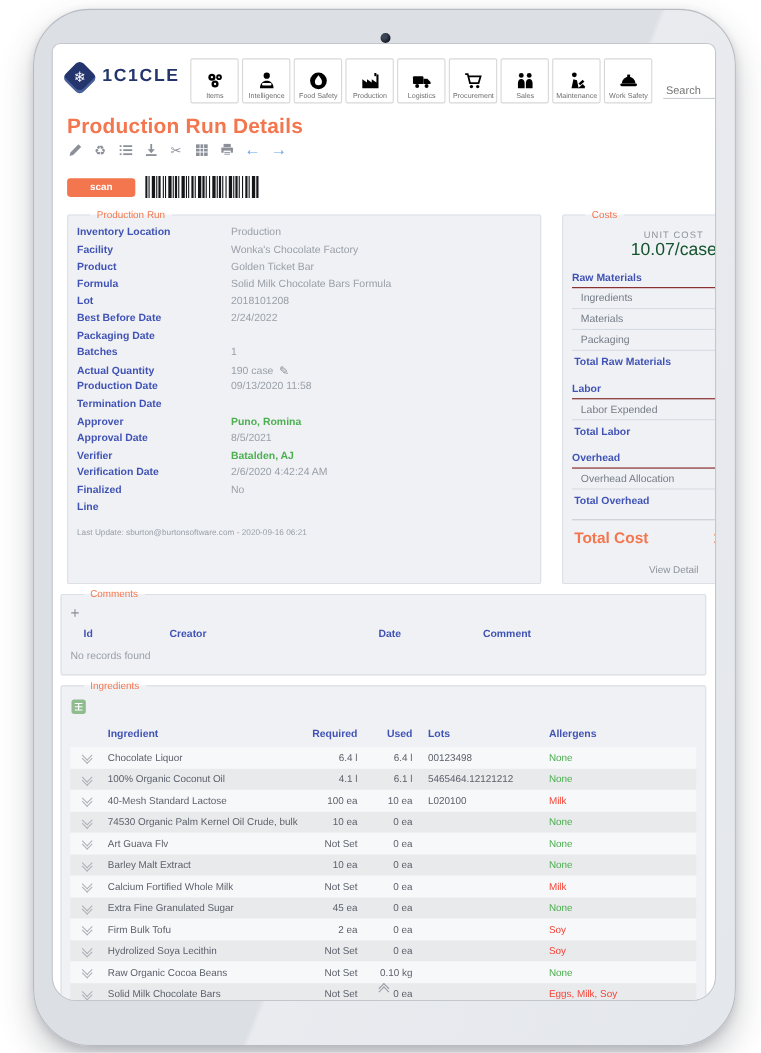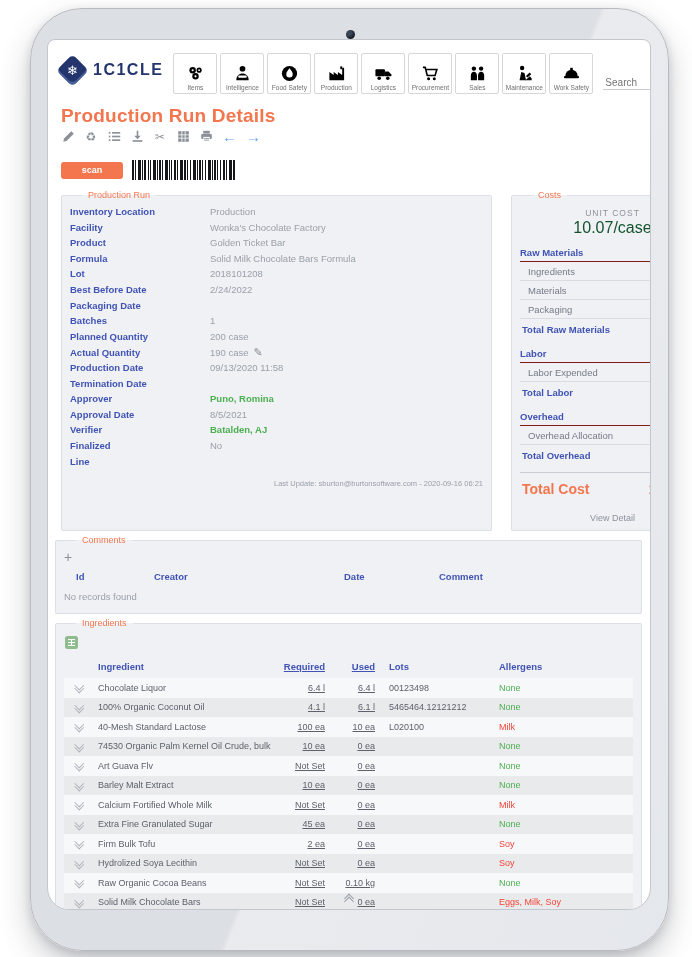--- a/index.html
+++ b/index.html
@@ -43,21 +43,21 @@
   fieldset.panel{background:#eff1f5;border:1px solid #dcdfe5;border-radius:2px;margin:4px 0 0 0;
     padding:6px 8px 7px 8px;min-width:0;}
   fieldset.panel legend{color:#F4764E;font-size:9px;padding:0 6px;margin-left:12px;}
   .main-grid{display:grid;grid-template-columns:1fr 203px;gap:19px;margin:0 0 0 6px;width:653px;box-sizing:border-box;}
   
   .f-row{display:grid;grid-template-columns:140px 1fr;align-items:baseline;min-height:15.6px;font-size:9.5px;}
   .f-lbl{color:#4053B4;font-weight:600;}
   .f-val{color:#9aa0a8;display:flex;align-items:center;gap:5px;}
   .f-val.green{color:#4CAF50;font-weight:600;}
   .edit-pencil{font-size:11px;color:#8a8f98;cursor:pointer;}
-  .last-update{text-align:right;font-size:7.5px;color:#9aa0a8;margin-top:8px;}
+  .last-update{text-align:left;font-size:7.5px;color:#9aa0a8;margin-top:8px;}
   
   .unit{text-align:center;margin:2px 0 8px;}
   .unit-lbl{font-size:8.5px;color:#8d929b;letter-spacing:1px;}
   .unit-val{font-size:16px;color:#14532d;margin-top:1px;}
   .c-title{color:#4053B4;font-weight:600;font-size:9.5px;border-bottom:1px solid #7f1d1d;padding:2px 0 3px;}
   .c-row{display:flex;justify-content:space-between;font-size:9.5px;color:#757b86;
     padding:3.5px 2px 3.5px 8px;border-bottom:1px solid #d7dbe2;}
   .c-total{display:flex;justify-content:space-between;font-size:9.5px;color:#4053B4;font-weight:700;padding:4.5px 2px;}
   .c-sec{margin-bottom:7px;}
   .c-grand{display:flex;justify-content:space-between;border-top:1px solid #c8ccd4;margin-top:5px;
@@ -69,21 +69,21 @@
   .cm-head{display:grid;grid-template-columns:78px 190px 95px 1fr;font-size:9.5px;color:#4053B4;font-weight:600;
     margin:8px 12px 9px;}
   .cm-empty{font-size:9.5px;color:#9aa0a8;padding-bottom:4px;}
   
   .xl-ico{width:15px;height:15px;cursor:pointer;margin:1px 0 4px;}
   .ing-grid{display:grid;grid-template-columns:34px 1fr 60px 50px 110px 140px;align-items:center;}
   .ing-head{font-size:9.5px;color:#4053B4;font-weight:600;padding:3px 0 6px;}
   .ing-row{min-height:19.5px;font-size:9px;color:#5c616b;}
   .ing-row:nth-child(even){background:#e9eaec;}
   .ing-row:nth-child(odd){background:#f7f8fa;}
-  .t-right{text-align:right;padding-right:8px;text-decoration:underline;}
+  .t-right{text-align:right;padding-right:8px;}
   .t-left{padding-left:6px;}
   .a-green{color:#4CAF50;}
   .a-red{color:#F44336;}
   .dchev{display:inline-block;width:12px;margin-left:9px;cursor:pointer;}
   .dchev i{display:block;width:5.5px;height:5.5px;border-right:1.7px solid #aeb2b8;border-bottom:1.7px solid #aeb2b8;
     transform:rotate(45deg);margin:0 auto -3.5px;}
   .dchev i:last-child{margin-bottom:2px;}
   .scroll-top{position:absolute;left:50%;bottom:1px;transform:translateX(-50%);cursor:pointer;}
   .scroll-top i{display:block;width:6px;height:6px;border-left:1.8px solid #9aa0a8;border-top:1.8px solid #9aa0a8;
     transform:rotate(45deg);margin:0 auto -3.5px;}
@@ -302,24 +302,20 @@
           </div>
         <div class="f-row">
             <span class="f-lbl">Packaging Date</span>
             <span class="f-val"></span>
           </div>
         <div class="f-row">
             <span class="f-lbl">Batches</span>
             <span class="f-val">1</span>
           </div>
         <div class="f-row">
-            <span class="f-lbl">Planned Quantity</span>
-            <span class="f-val">200 case</span>
-          </div>
-        <div class="f-row">
             <span class="f-lbl">Actual Quantity</span>
             <span class="f-val">
               <span>190  case</span>
               <span class="edit-pencil">✎</span>
             </span>
           </div>
         <div class="f-row">
             <span class="f-lbl">Production Date</span>
             <span class="f-val">09/13/2020 11:58</span>
           </div>
@@ -331,20 +327,24 @@
             <span class="f-lbl">Approver</span>
             <span class="f-val green">Puno, Romina</span>
           </div>
         <div class="f-row">
             <span class="f-lbl">Approval Date</span>
             <span class="f-val">8/5/2021</span>
           </div>
         <div class="f-row">
             <span class="f-lbl">Verifier</span>
             <span class="f-val green">Batalden, AJ</span>
+          </div>
+        <div class="f-row">
+            <span class="f-lbl">Verification Date</span>
+            <span class="f-val">2/6/2020 4:42:24 AM</span>
           </div>
         <div class="f-row">
             <span class="f-lbl">Finalized</span>
             <span class="f-val">No</span>
           </div>
         <div class="f-row">
             <span class="f-lbl">Line</span>
             <span class="f-val"></span>
           </div>
         <div class="last-update">Last Update: sburton@burtonsoftware.com - 2020-09-16 06:21</div>

